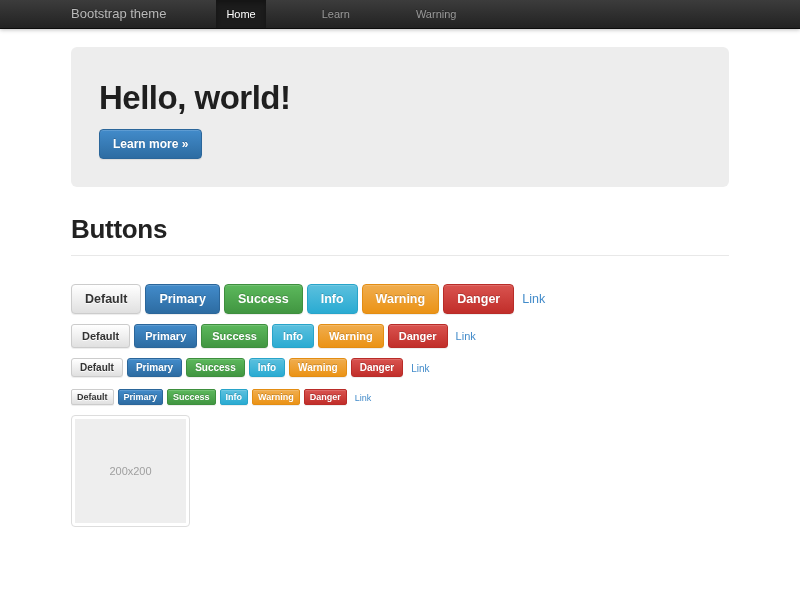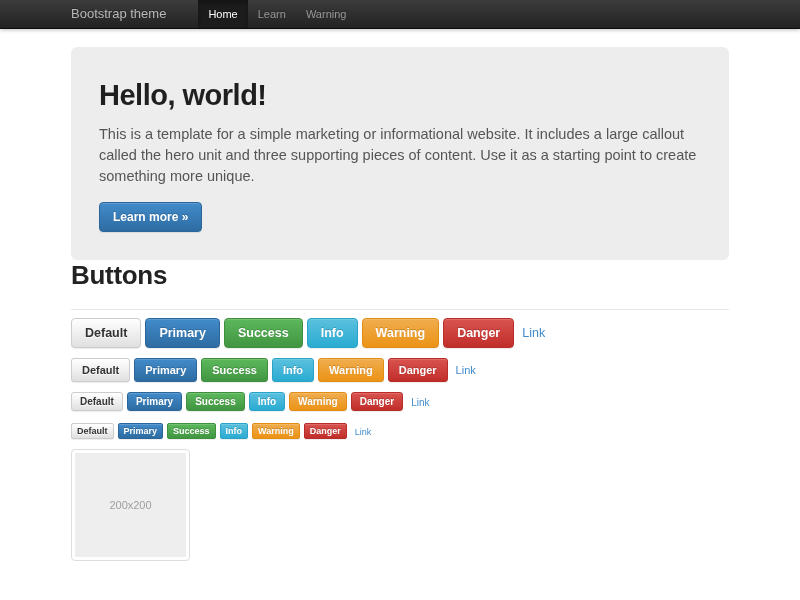--- a/index.html
+++ b/index.html
@@ -9,49 +9,50 @@
   
   .navbar {
     height: 29px; width: 100%;
     background-image: linear-gradient(to bottom, #3c3c3c, #222222);
     border-bottom: 1px solid #0c0c0c;
     box-shadow: 0 1px 4px rgba(0,0,0,.25);
   }
   .navbar .container { display: flex; align-items: stretch; height: 100%; }
   .brand {
     color: #b9b9b9; font-size: 13px; line-height: 28px;
-    text-decoration: none; padding-right: 32px; white-space: nowrap;
+    text-decoration: none; padding-right: 4px; white-space: nowrap;
     text-shadow: 0 -1px 0 rgba(0,0,0,.25);
   }
   .nav { display: flex; list-style: none; }
   .nav a {
     display: block; color: #999; font-size: 11px; line-height: 28px;
     padding: 0 10px; text-decoration: none; white-space: nowrap;
     text-shadow: 0 -1px 0 rgba(0,0,0,.25);
+    margin-left: 46px;
   }
   .nav a.active {
     color: #fff;
     background: #1c1c1c;
     box-shadow: inset 0 3px 5px rgba(0,0,0,.3);
   }
   .caret {
     display: inline-block; width: 0; height: 0; margin-left: 4px;
     vertical-align: middle; border-top: 4px solid #999;
     border-left: 4px solid transparent; border-right: 4px solid transparent;
   }
 
   .container { width: 658px; margin: 0 auto; }
 
   
   .jumbotron {
     margin-top: 18px; padding: 32px 28px 28px;
     background: #ededed; border-radius: 6px;
   }
   .jumbotron h1 {
-    font-size: 29px; font-weight: bold; color: #1f1f1f;
+    font-size: 33px; font-weight: bold; color: #1f1f1f;
     letter-spacing: -0.5px; margin-bottom: 12px;
   }
   .jumbotron p {
     font-size: 14.5px; line-height: 21px; color: #555; margin-bottom: 15px;
     max-width: 604px;
   }
   .btn {
     display: inline-block; border: 1px solid; cursor: pointer;
     font-family: "Liberation Sans", sans-serif; font-weight: bold;
     text-decoration: none; text-align: center; vertical-align: middle;
@@ -59,28 +60,28 @@
     box-shadow: inset 0 1px 0 rgba(255,255,255,.15), 0 1px 1px rgba(0,0,0,.075);
   }
   .btn-cta {
     background-image: linear-gradient(to bottom, #428bca, #2d6ca2);
     border-color: #2b669a; color: #fff; font-size: 12px;
     padding: 7px 13px; border-radius: 4px;
   }
 
   
   .page-header {
-    padding-bottom: 18px; border-bottom: 1px solid #e8e8e8;
+    margin-top: 27px; padding-bottom: 10px; border-bottom: 1px solid #e8e8e8;
   }
   .page-header h1 {
     font-size: 26px; font-weight: bold; color: #222; letter-spacing: -0.3px;
   }
 
   
-  .btn-rows { margin-top: 8px; }
+  .btn-rows { margin-top: 28px; }
   .btn-row { margin-bottom: 10px; }
   .btn-row .btn { margin-right: 4px; }
   .btn-row .btn-link { text-decoration: none; margin-left: 4px; }
   .sz-lg .btn { font-size: 12.5px; padding: 7px 13px; border-radius: 4px; }
   .sz-lg .btn-link { font-size: 12.5px; }
   .sz-md .btn { font-size: 11px;  padding: 5px 10px; border-radius: 3px; }
   .sz-md .btn-link { font-size: 11px; }
   .sz-sm .btn { font-size: 10px;  padding: 3px 8px;  border-radius: 3px; }
   .sz-sm .btn-link { font-size: 10px; }
   .sz-xs .btn { font-size: 9px;   padding: 2px 5px;  border-radius: 2px; }
@@ -109,21 +110,20 @@
       <a href="#">Learn</a>
       <a href="#">Warning</a>
     </nav>
   </div>
 </header>
 
 <main class="container">
 
   <section class="jumbotron">
     <h1>Hello, world!</h1>
-    <p>This is a template for a simple marketing or informational website. It includes a large callout called the hero unit and three supporting pieces of content. Use it as a starting point to create something more unique.</p>
     <button class="btn btn-cta">Learn more »</button>
   </section>
 
   <section>
     <div class="page-header">
       <h1>Buttons</h1>
     </div>
     <div class="btn-rows">
         <div class="btn-row sz-lg"><button class="btn" style="background-image: linear-gradient(rgb(255, 255, 255), rgb(224, 224, 224)); border-color: rgb(204, 204, 204); color: rgb(51, 51, 51); text-shadow: rgba(255, 255, 255, 0.8) 0px 1px 0px;">Default</button><button class="btn" style="background-image: linear-gradient(rgb(66, 139, 202), rgb(45, 108, 162)); border-color: rgb(43, 102, 154); color: rgb(255, 255, 255);">Primary</button><button class="btn" style="background-image: linear-gradient(rgb(92, 184, 92), rgb(65, 150, 65)); border-color: rgb(62, 143, 62); color: rgb(255, 255, 255);">Success</button><button class="btn" style="background-image: linear-gradient(rgb(91, 192, 222), rgb(42, 171, 210)); border-color: rgb(40, 164, 201); color: rgb(255, 255, 255);">Info</button><button class="btn" style="background-image: linear-gradient(rgb(240, 173, 78), rgb(235, 147, 22)); border-color: rgb(227, 141, 19); color: rgb(255, 255, 255);">Warning</button><button class="btn" style="background-image: linear-gradient(rgb(217, 83, 79), rgb(193, 46, 42)); border-color: rgb(185, 44, 40); color: rgb(255, 255, 255);">Danger</button><a href="#" class="btn-link" style="color: rgb(66, 139, 202);">Link</a></div>
         <div class="btn-row sz-md"><button class="btn" style="background-image: linear-gradient(rgb(255, 255, 255), rgb(224, 224, 224)); border-color: rgb(204, 204, 204); color: rgb(51, 51, 51); text-shadow: rgba(255, 255, 255, 0.8) 0px 1px 0px;">Default</button><button class="btn" style="background-image: linear-gradient(rgb(66, 139, 202), rgb(45, 108, 162)); border-color: rgb(43, 102, 154); color: rgb(255, 255, 255);">Primary</button><button class="btn" style="background-image: linear-gradient(rgb(92, 184, 92), rgb(65, 150, 65)); border-color: rgb(62, 143, 62); color: rgb(255, 255, 255);">Success</button><button class="btn" style="background-image: linear-gradient(rgb(91, 192, 222), rgb(42, 171, 210)); border-color: rgb(40, 164, 201); color: rgb(255, 255, 255);">Info</button><button class="btn" style="background-image: linear-gradient(rgb(240, 173, 78), rgb(235, 147, 22)); border-color: rgb(227, 141, 19); color: rgb(255, 255, 255);">Warning</button><button class="btn" style="background-image: linear-gradient(rgb(217, 83, 79), rgb(193, 46, 42)); border-color: rgb(185, 44, 40); color: rgb(255, 255, 255);">Danger</button><a href="#" class="btn-link" style="color: rgb(66, 139, 202);">Link</a></div>

